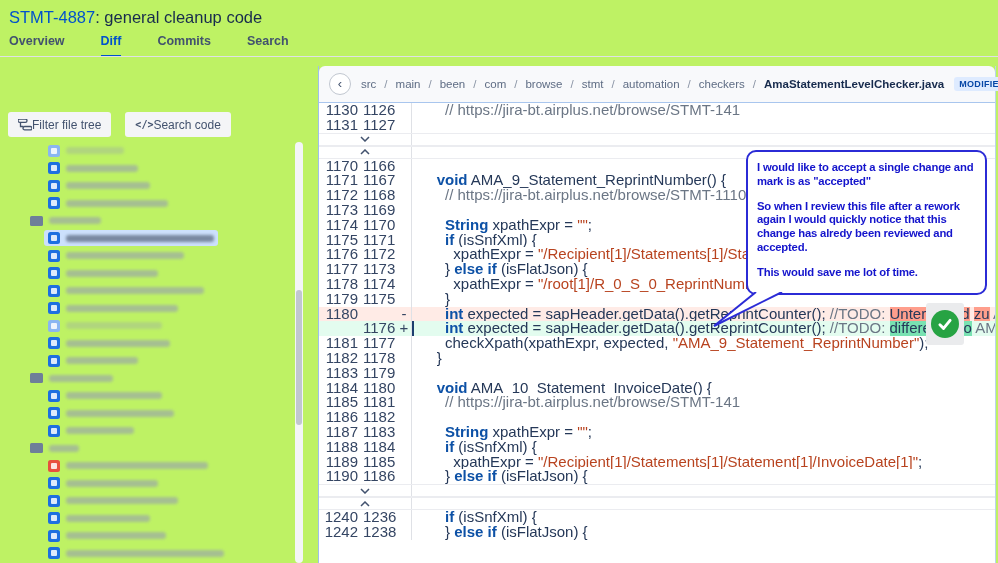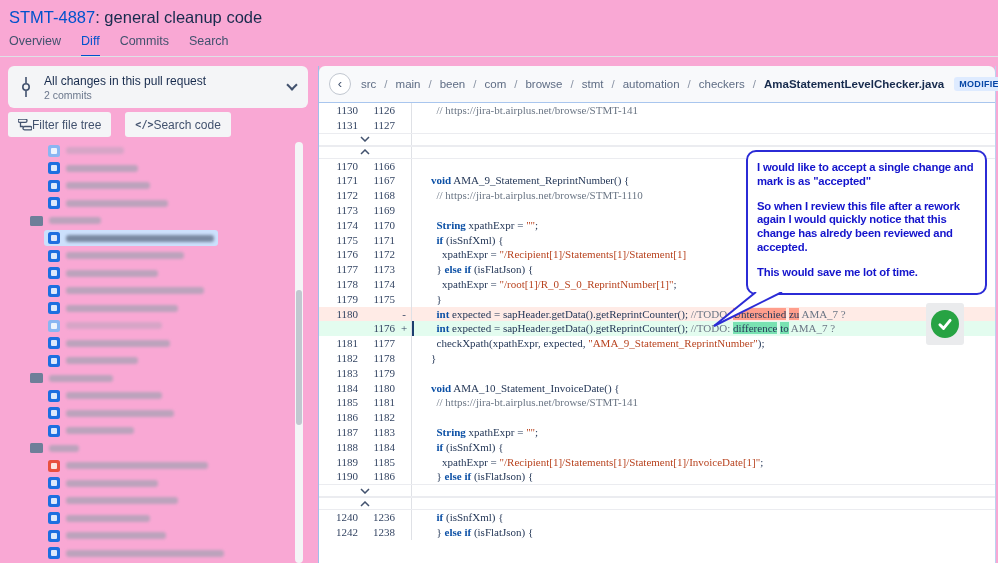--- a/index.html
+++ b/index.html
@@ -1,23 +1,23 @@
 <!DOCTYPE html>
 <html><head>
 <meta charset="utf-8">
 <style>
   * { box-sizing: border-box; margin: 0; padding: 0; }
   html,body { width:998px; height:563px; overflow:hidden; background:#fff;
     font-family:"Liberation Sans", sans-serif; }
-  #app { position:relative; width:998px; height:563px; background:#f9a8d4; overflow:hidden; }
+  #app { position:relative; width:998px; height:563px; background:#bef264; overflow:hidden; }
 
   
   .page-title { position:absolute; left:9px; top:8px; font-size:16.5px; font-weight:500; color:#172B4D; }
   .page-title .key { color:#0052CC; }
-  .tab-bar { position:absolute; left:9px; top:34px; height:23px; display:flex; gap:20px; }
+  .tab-bar { position:absolute; left:9px; top:34px; height:23px; display:flex; gap:36px;font-weight:bold; }
   .tab { font-size:12.5px; color:#42526E; padding-bottom:6px; cursor:pointer; }
   .tab.active { color:#0052CC; border-bottom:2px solid #0052CC; }
   .tab-divider { position:absolute; left:0; top:56px; width:998px; height:1px; background:#DFE1E6; }
 
   
   .sidebar { position:absolute; left:0; top:60px; width:312px; bottom:0; }
   .changes-card { position:absolute; left:8px; top:6px; width:300px; height:42px; background:#F4F5F7;
     border-radius:6px; display:flex; align-items:center; padding:0 12px; cursor:pointer; }
   .changes-text { margin-left:12px; flex:1; }
   .changes-title { font-size:12px; color:#172B4D; }
@@ -55,21 +55,21 @@
     font-size:13px; line-height:19px; text-align:center; cursor:pointer; flex:none; }
   .crumbs { font-size:11.5px; color:#5E6C84; display:flex; align-items:center; flex-wrap:nowrap; white-space:nowrap; }
   .crumbs .seg { margin:0 4px; }
   .crumbs .seg:first-child { margin-left:0; }
   .crumbs .sep { color:#8993A4; }
   .crumbs .file { margin-left:4px; color:#172B4D; font-weight:bold; }
   .badge { background:#DEEBFF; color:#0747A6; font-size:9px; font-weight:bold; letter-spacing:.3px;
     padding:2px 5px; border-radius:3px; flex:none; }
 
   .code-area { position:absolute; left:0; right:0; top:37px; bottom:0; background:#fff; overflow:hidden;
-    font-family:Liberation Serif, serif; font-size:11px; }
+    font-family:Liberation Sans, sans-serif; font-size:15px; }
   .crow { display:flex; height:14.8px; line-height:14.8px; }
   .ln { color:#344563; text-align:right; flex:none; cursor:pointer; }
   .ln.old { width:44px; padding-right:5px; }
   .ln.new { width:34px; padding-right:2px; }
   .mk { width:14px; text-align:center; color:#344563; flex:none; }
   .codecell { flex:1; border-left:1px solid #DFE1E6; padding-left:8px; white-space:pre; overflow:hidden; color:#253858; }
   .crow.del { background:#FFEBE6; }
   .crow.add { background:#E3FCEF; }
   .crow.add .codecell { box-shadow: inset 2px 0 0 #1C3E6E; }
   .crow.exp { height:13px; line-height:13px; border-top:1px solid #EBECF0; border-bottom:1px solid #EBECF0; cursor:pointer; }
@@ -104,32 +104,20 @@
 
   <div class="tab-bar">
       <div class="tab">Overview</div>
       <div class="tab active">Diff</div>
       <div class="tab">Commits</div>
       <div class="tab">Search</div>
     </div>
   <div class="tab-divider"></div>
 
   <div class="sidebar">
-    <div class="changes-card">
-      <svg width="12" height="20" viewBox="0 0 12 20">
-        <line x1="6" y1="0" x2="6" y2="6" stroke="#42526E" stroke-width="1.6"></line>
-        <circle cx="6" cy="10" r="3.2" fill="none" stroke="#42526E" stroke-width="1.6"></circle>
-        <line x1="6" y1="14" x2="6" y2="20" stroke="#42526E" stroke-width="1.6"></line>
-      </svg>
-      <div class="changes-text">
-        <div class="changes-title">All changes in this pull request</div>
-        <div class="changes-sub">2 commits</div>
-      </div>
-      <span class="chev-down"></span>
-    </div>
 
     <div class="side-btns">
       <button class="side-btn">
         <svg width="14" height="12" viewBox="0 0 14 12">
           <rect x="0" y="0" width="9" height="3.4" rx="1.7" fill="none" stroke="#42526E" stroke-width="1.3"></rect>
           <rect x="5" y="7.5" width="9" height="3.4" rx="1.7" fill="none" stroke="#42526E" stroke-width="1.3"></rect>
           <path d="M2.5 3.5 v4 h3" fill="none" stroke="#42526E" stroke-width="1.3"></path>
         </svg>
         <span>Filter file tree</span>
       </button>

